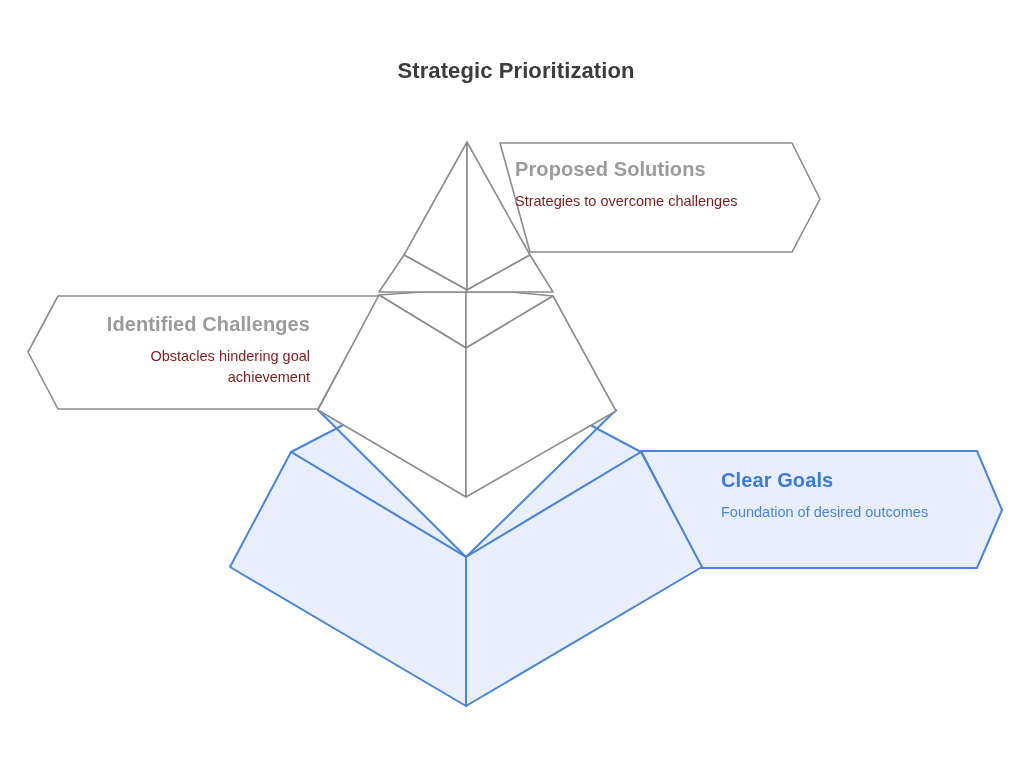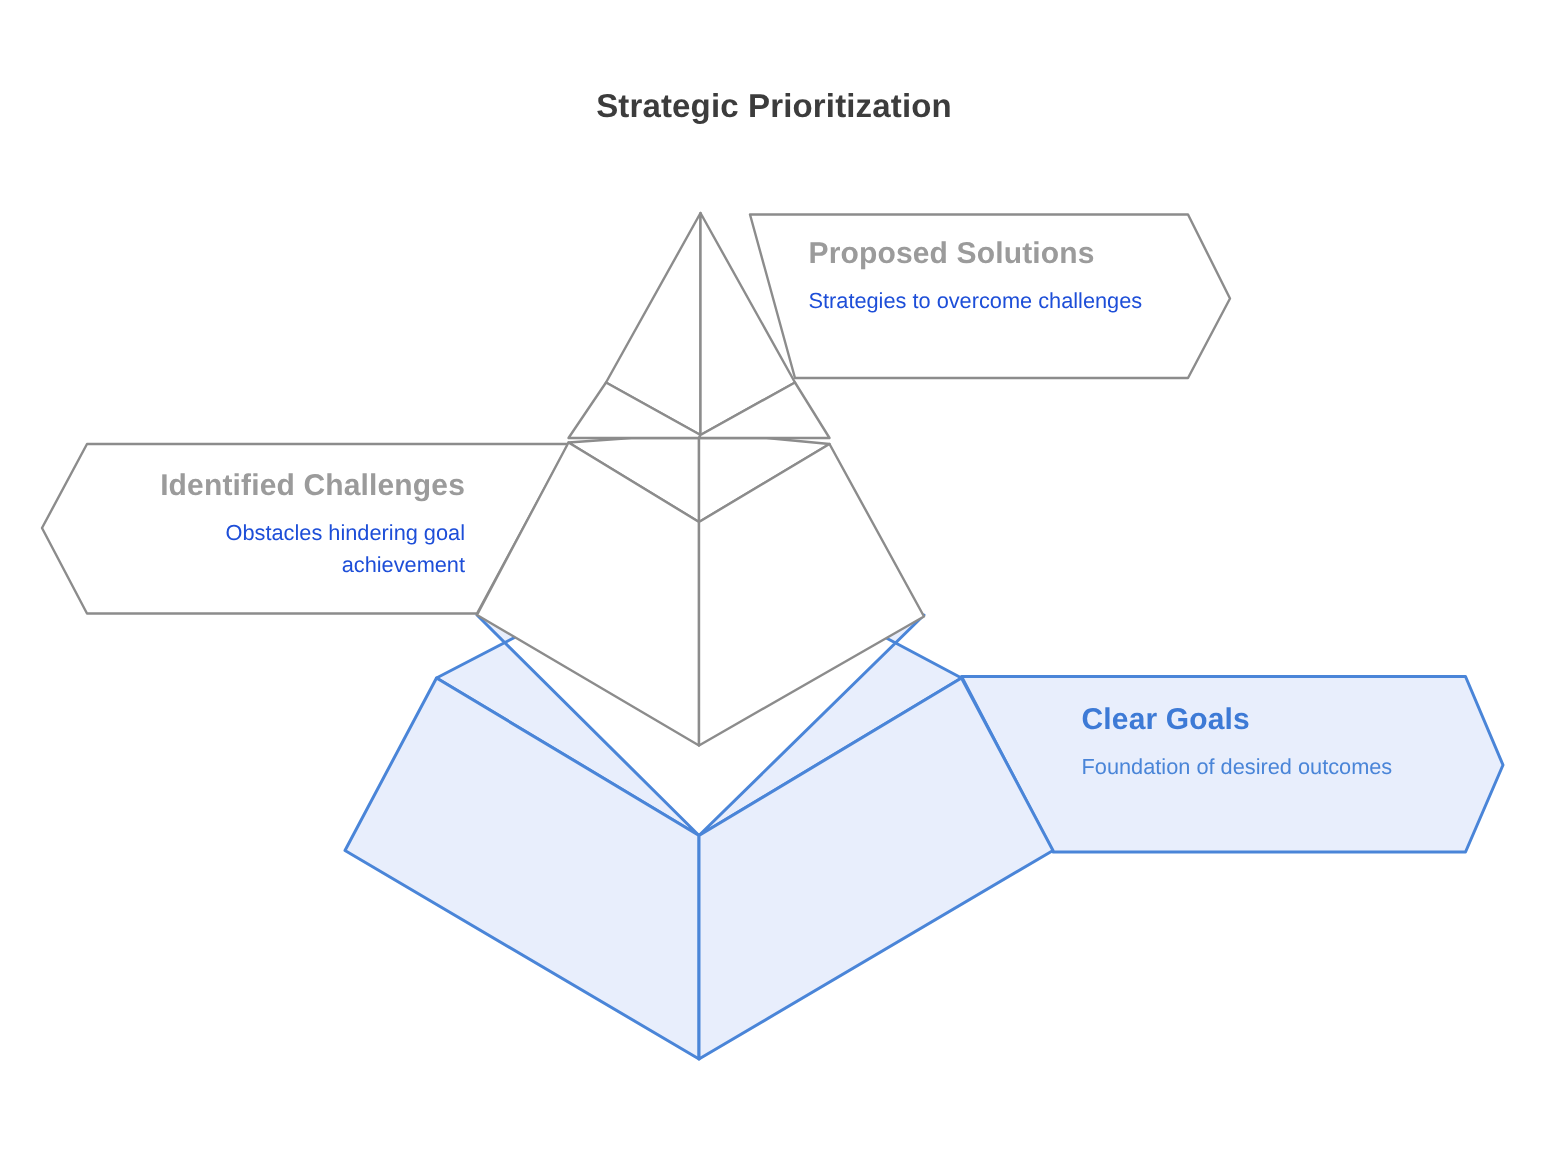--- a/index.html
+++ b/index.html
@@ -47,26 +47,26 @@
     line-height: 24px;
     margin: 0 0 10px 0;
     letter-spacing: 0.1px;
   }
   .callout-desc {
     font-size: 14.5px;
     line-height: 21px;
     margin: 0;
   }
   .tier-gray .callout-title { color: #9b9b9b; }
-  .tier-gray .callout-desc  { color: #1d4ed8; }
+  .tier-gray .callout-desc  { color: #7f1d1d; }
   .tier-blue .callout-title { color: #3d7ad6; }
   .tier-blue .callout-desc  { color: #4a85d8; }
 
   #text-top {
-    left: 539px;
+    left: 515px;
     top: 157px;
     width: 262px;
     text-align: left;
   }
   #text-middle {
     left: 72px;
     top: 312px;
     width: 238px;
     text-align: right;
   }

